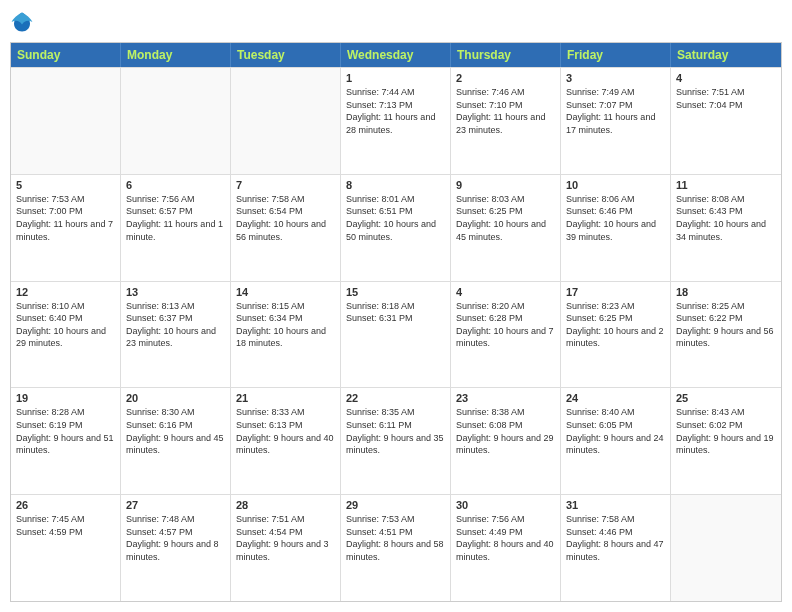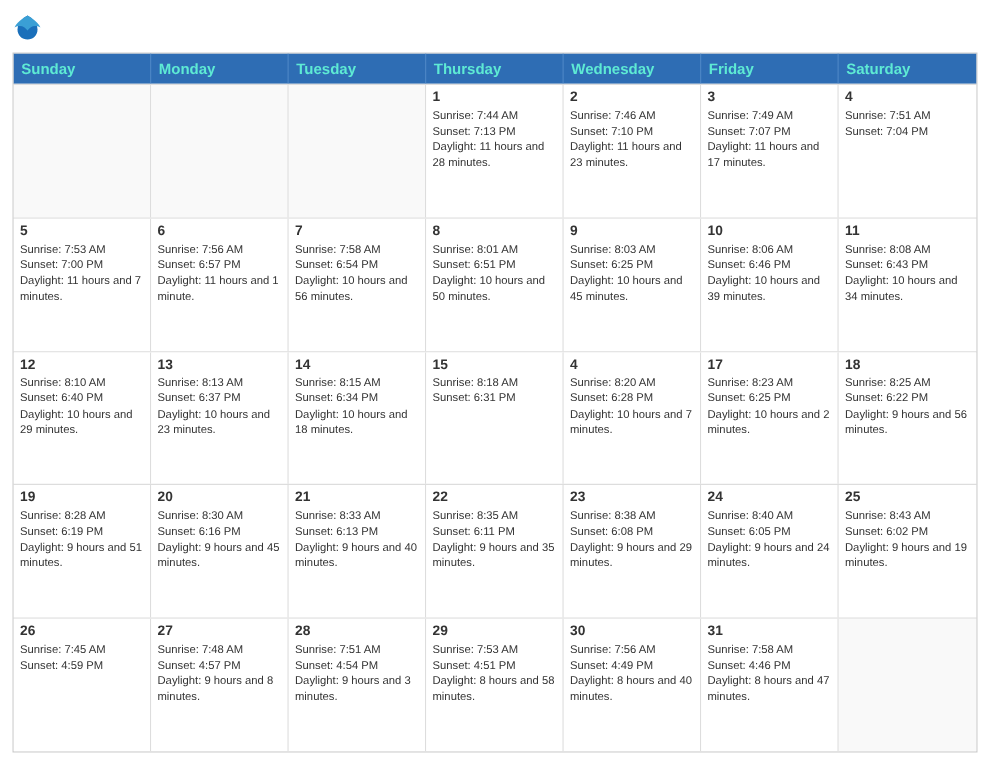--- a/index.html
+++ b/index.html
@@ -64,21 +64,21 @@
       display: flex;
       flex-direction: column;
       border: 1px solid #ccc;
     }
     .cal-header {
       display: grid;
       grid-template-columns: repeat(7, 1fr);
       background: #2e6db4;
     }
     .cal-header-cell {
-      color: #5eead4;
+      color: #bef264;
       font-size: 12px;
       font-weight: bold;
       padding: 5px 6px;
       border-right: 1px solid #4a84c4;
     }
     .cal-header-cell:last-child { border-right: none; }
     .cal-body {
       flex: 1;
       display: flex;
       flex-direction: column;
@@ -131,22 +131,22 @@
       <div class="location"></div>
     </div>
   </div>
 
   <div class="calendar">
     <div class="cal-header">
 
     <div class="cal-header-cell">Sunday</div>
         <div class="cal-header-cell">Monday</div>
         <div class="cal-header-cell">Tuesday</div>
+        <div class="cal-header-cell">Wednesday</div>
         <div class="cal-header-cell">Thursday</div>
-        <div class="cal-header-cell">Wednesday</div>
         <div class="cal-header-cell">Friday</div>
         <div class="cal-header-cell">Saturday</div>
       </div>
     <div class="cal-body">
 
     <div class="cal-row">
           <div class="cal-cell empty"></div>
           <div class="cal-cell empty"></div>
           <div class="cal-cell empty"></div>
           <div class="cal-cell has-data">

